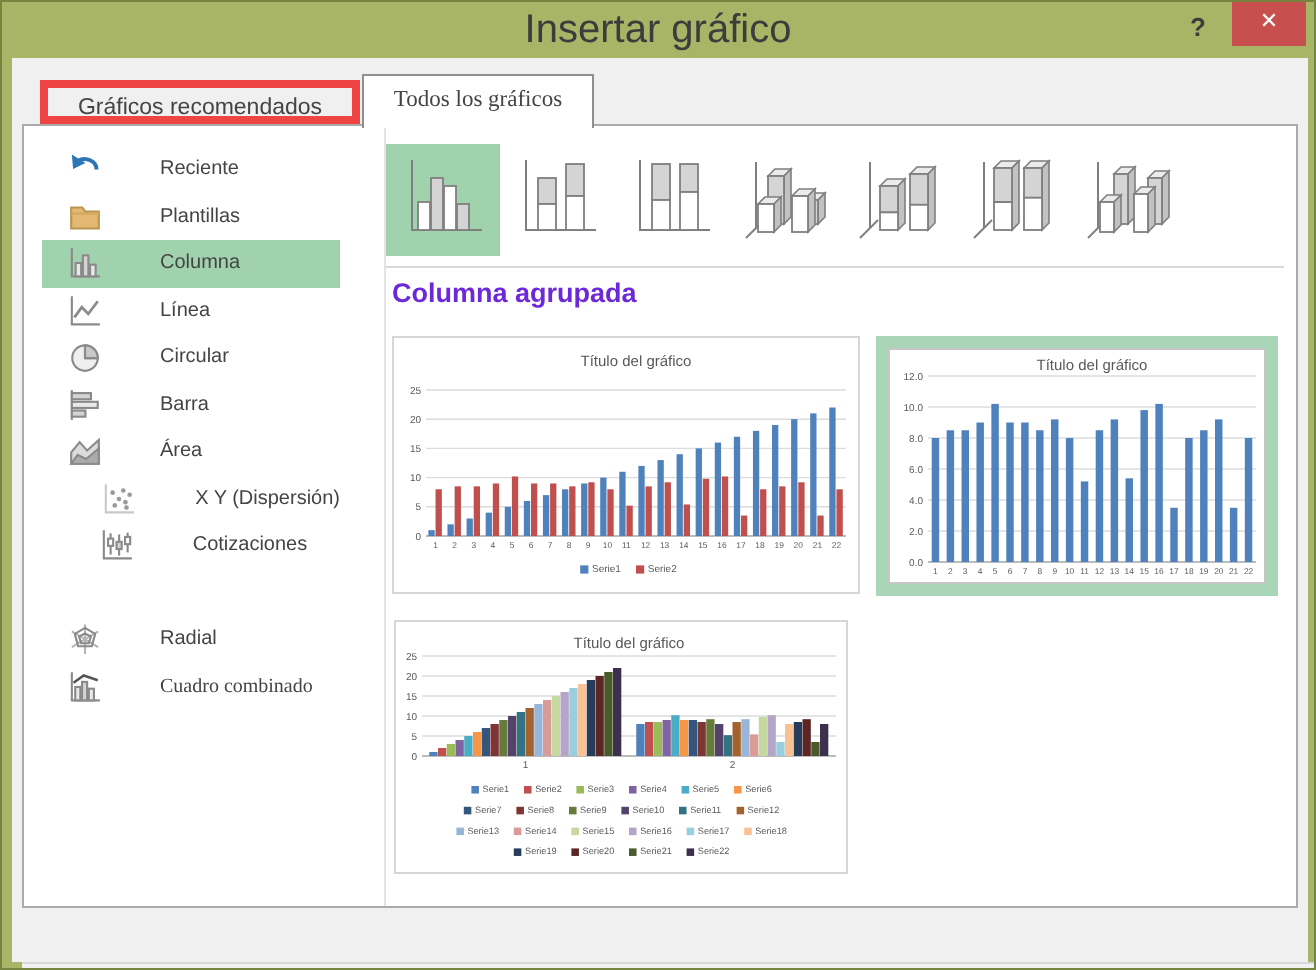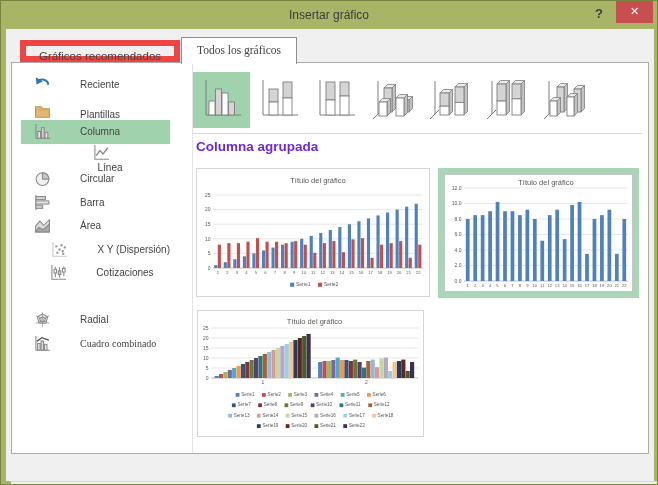--- a/index.html
+++ b/index.html
@@ -1,23 +1,23 @@
 <!DOCTYPE html>
 <html><head>
 <meta charset="utf-8">
 <style>
   html,body{margin:0;padding:0;background:#d8d8d8;font-family:"Liberation Sans",sans-serif;}
   .win{position:relative;width:658px;height:485px;background:#a9b566;border:1px solid #76843e;box-sizing:border-box;overflow:hidden;}
   .titlebar{position:absolute;left:0;top:0;width:100%;height:28px;}
-  .title{position:absolute;left:0;top:0;width:100%;height:28px;line-height:28px;text-align:center;font-size:12px;color:#3c3c3c;}
+  .title{position:absolute;left:0;top:0;width:100%;height:28px;line-height:28px;text-align:center;font-size:20px;color:#3c3c3c;}
   .helpbtn{position:absolute;right:46px;top:0;width:24px;height:28px;line-height:26px;text-align:center;font-size:13px;font-weight:bold;color:#3d3d3d;cursor:default;}
   .closebtn{position:absolute;right:4px;top:0;width:37px;height:22px;background:#c7504f;color:#fff;text-align:center;line-height:21px;font-size:11px;cursor:default;}
   .dlg{position:absolute;left:5px;top:28px;width:648px;height:452px;background:#f0f0f0;}
   .tab{position:absolute;box-sizing:border-box;text-align:center;font-size:11.5px;color:#444;cursor:default;white-space:nowrap;}
-  .tab.inactive{left:14px;top:11px;width:160px;height:22px;line-height:21px;background:#f0f0f0;border:6px solid #ef4444;z-index:1;}
+  .tab.inactive{left:14px;top:11px;width:160px;height:22px;line-height:21px;background:#f0f0f0;border:4px solid #ef4444;z-index:1;}
   .tab.active{left:175px;top:8px;width:116px;height:27px;line-height:24px;background:#fff;border:1px solid #8f8f8f;border-bottom:none;z-index:6;font-family:Liberation Serif, serif;}
   .panel{position:absolute;left:5px;top:33px;width:636px;height:390px;background:#fff;border:1px solid #ababab;z-index:2;}
   .sidebar{position:absolute;left:0;top:0;width:180px;height:100%;border-right:1px solid #e4e4e4;}
   .sbitem{position:absolute;left:9px;width:149px;height:23.5px;display:flex;align-items:center;cursor:default;}
   .sbitem.sel{background:#a1d2ae;}
   .sbicon{width:18px;height:18px;margin-left:12px;display:flex;align-items:center;justify-content:center;flex:0 0 auto;}
   .sblabel{margin-left:29px;font-size:10px;color:#444;white-space:nowrap;}
   .strow{position:absolute;left:181px;top:9px;display:flex;}
   .stcell{width:57px;height:56px;display:flex;align-items:center;justify-content:center;cursor:default;}
   .stcell.sel{background:#a1d2ae;}
@@ -51,41 +51,41 @@
       <div class="sidebar" id="sidebar">
           <div class="sbitem" style="top: 10px;">
             <span class="sbicon">
               <svg width="17" height="17" viewBox="0 0 16 16">
                 <path d="M13.4 8.2 A5.6 4.8 0 0 0 4.6 4.2" fill="none" stroke="#2e75b5" stroke-width="1.9"></path>
                 <path d="M1.8 1.2 L2.4 8.0 L8.2 5.2 Z" fill="#2e75b5"></path>
               </svg>
             </span>
             <span class="sblabel">Reciente</span>
           </div>
-          <div class="sbitem" style="top: 33.5px; align-items: flex-end;">
+          <div class="sbitem" style="top: 33.5px;">
             <span class="sbicon">
               <svg width="17" height="17" viewBox="0 0 16 16">
                 <path d="M1.5 3.5 h5.2 l1.4 1.9 h6.4 v8 h-13 z" fill="#e2b873" stroke="#bb9550"></path>
                 <path d="M1.5 6.4 h13" stroke="#d2a863" fill="none"></path>
               </svg>
             </span>
             <span class="sblabel">Plantillas</span>
           </div>
           <div class="sbitem sel" style="top: 57px;">
             <span class="sbicon">
               <svg width="17" height="17" viewBox="0 0 16 16">
                 <path d="M1.8 1 V14.3 H15" fill="none" stroke="#8a8a8a"></path>
                 <rect x="3.6" y="8" width="2.6" height="6.3" fill="#e9e9e9" stroke="#8a8a8a"></rect>
                 <rect x="7" y="4.4" width="2.6" height="9.9" fill="#d4d4d4" stroke="#8a8a8a"></rect>
                 <rect x="10.4" y="8.8" width="2.6" height="5.5" fill="#e9e9e9" stroke="#8a8a8a"></rect>
               </svg>
             </span>
             <span class="sblabel">Columna</span>
           </div>
-          <div class="sbitem" style="top: 80.5px; flex-direction: column;">
+          <div class="sbitem" style="top: 80.5px;">
             <span class="sbicon">
               <svg width="17" height="17" viewBox="0 0 16 16">
                 <path d="M1.8 1 V14.3 H15" fill="none" stroke="#8a8a8a"></path>
                 <polyline points="3,11 6.5,6.2 9.5,9.4 14,3.4" fill="none" stroke="#8a8a8a" stroke-width="1.3"></polyline>
               </svg>
             </span>
             <span class="sblabel">Línea</span>
           </div>
           <div class="sbitem" style="top: 104px;">
             <span class="sbicon">

